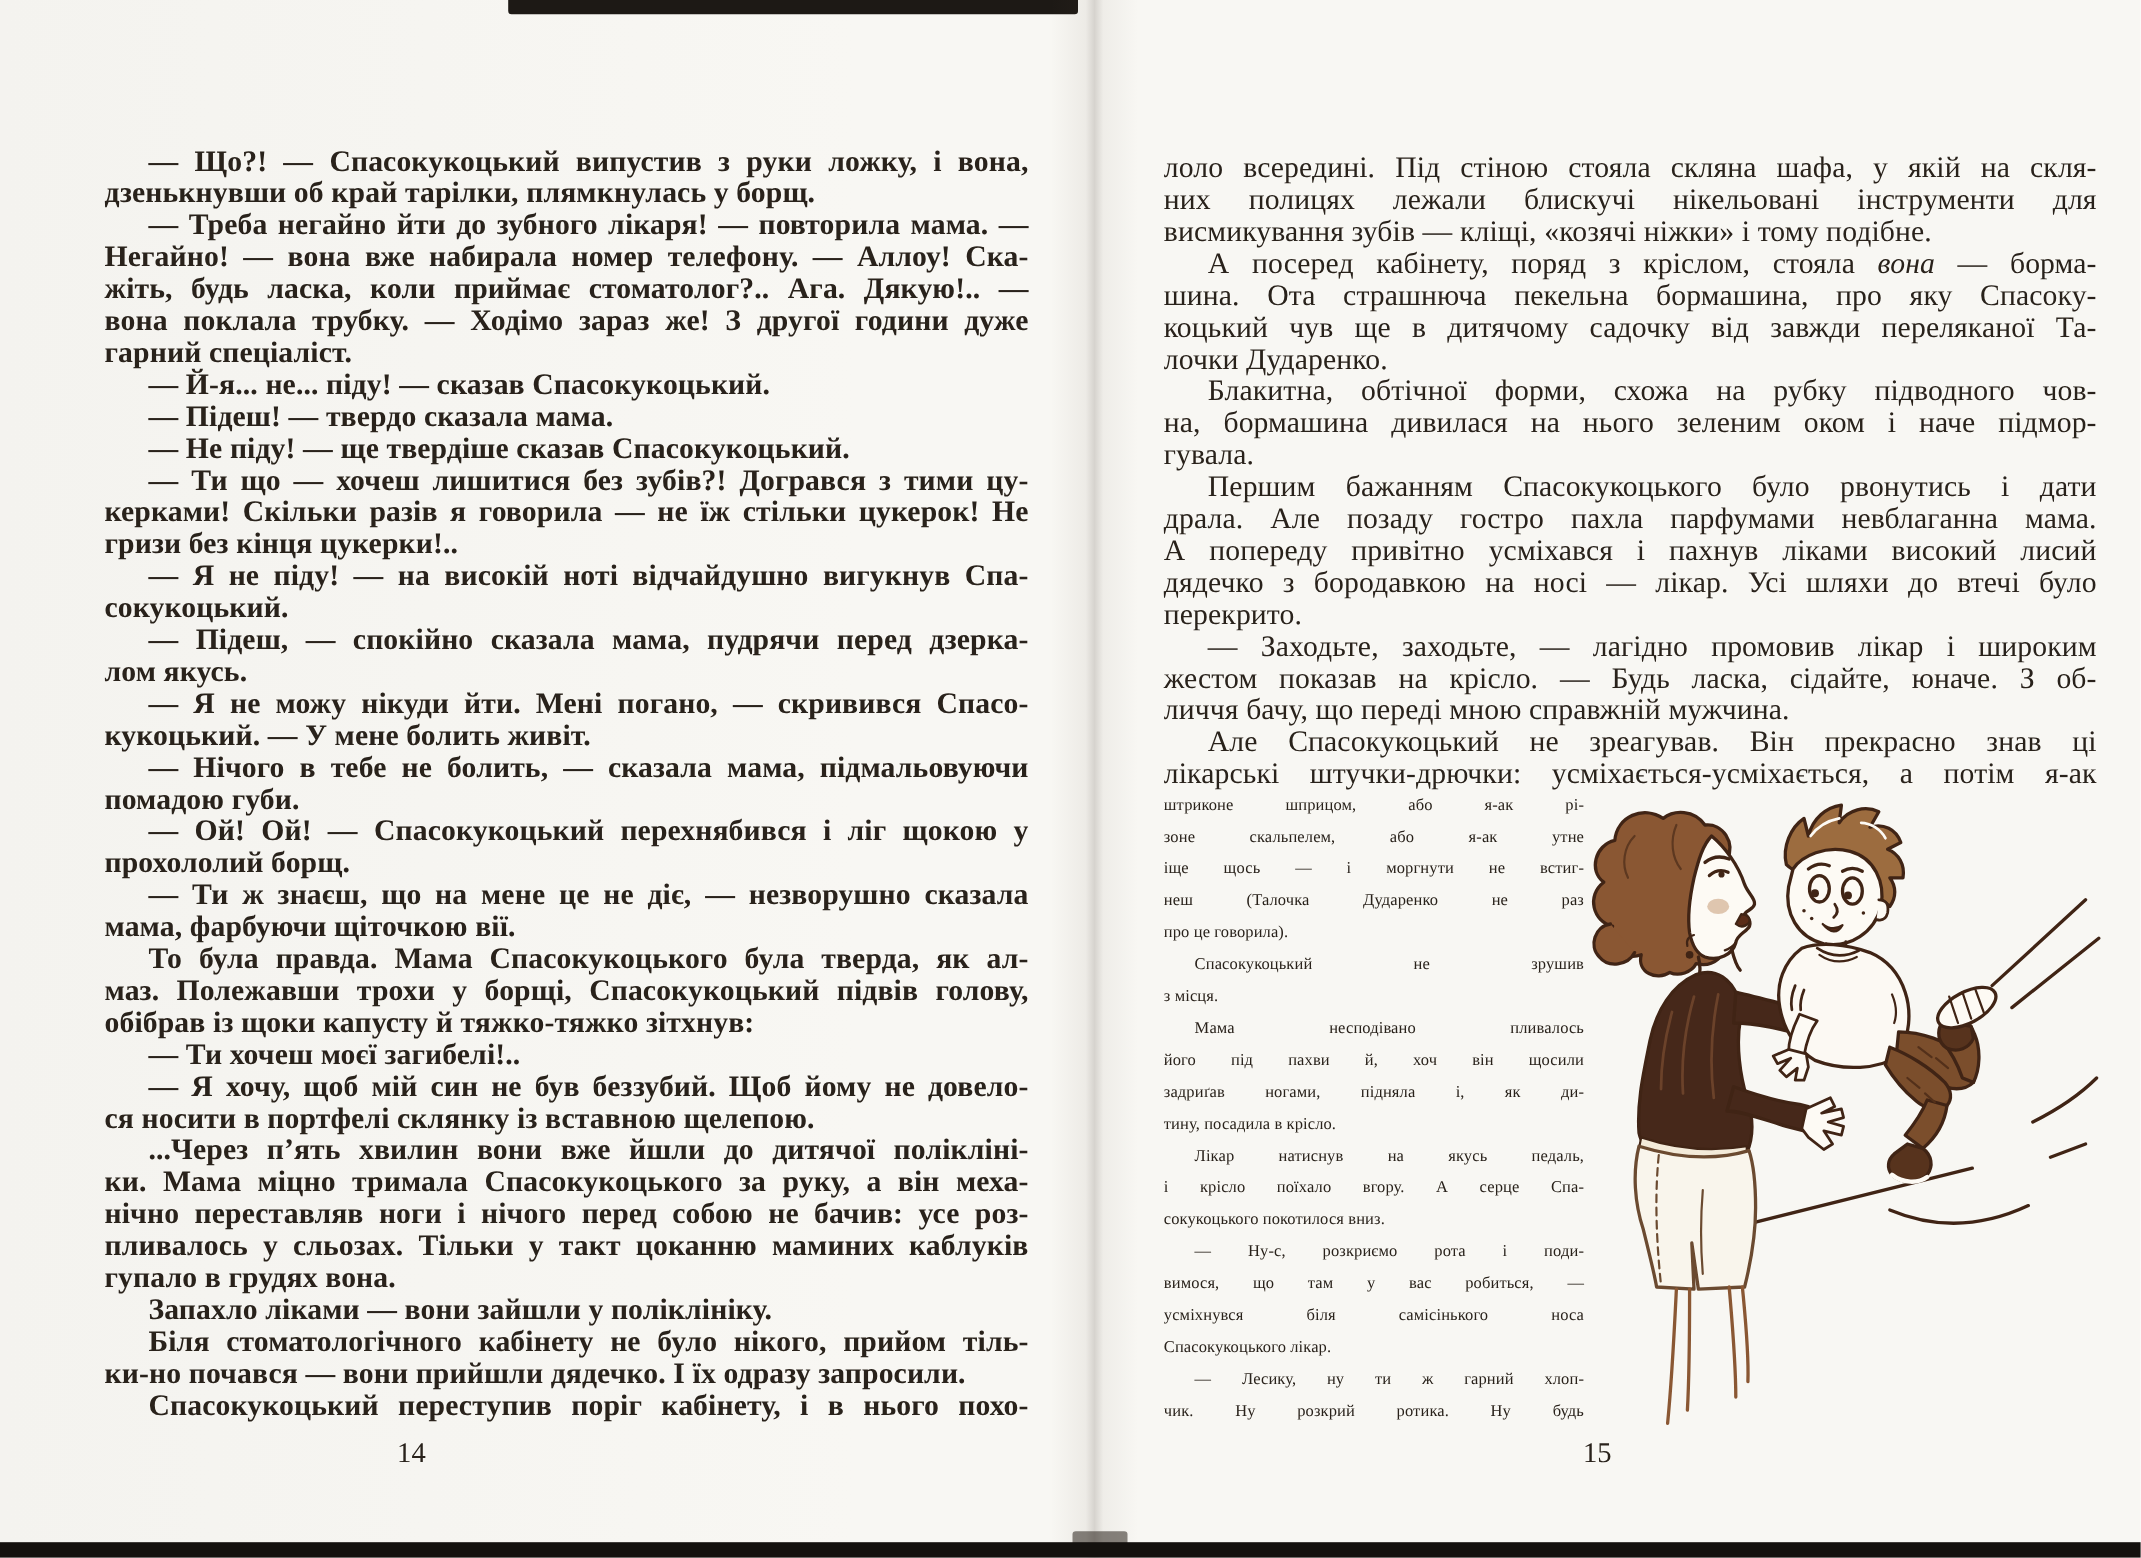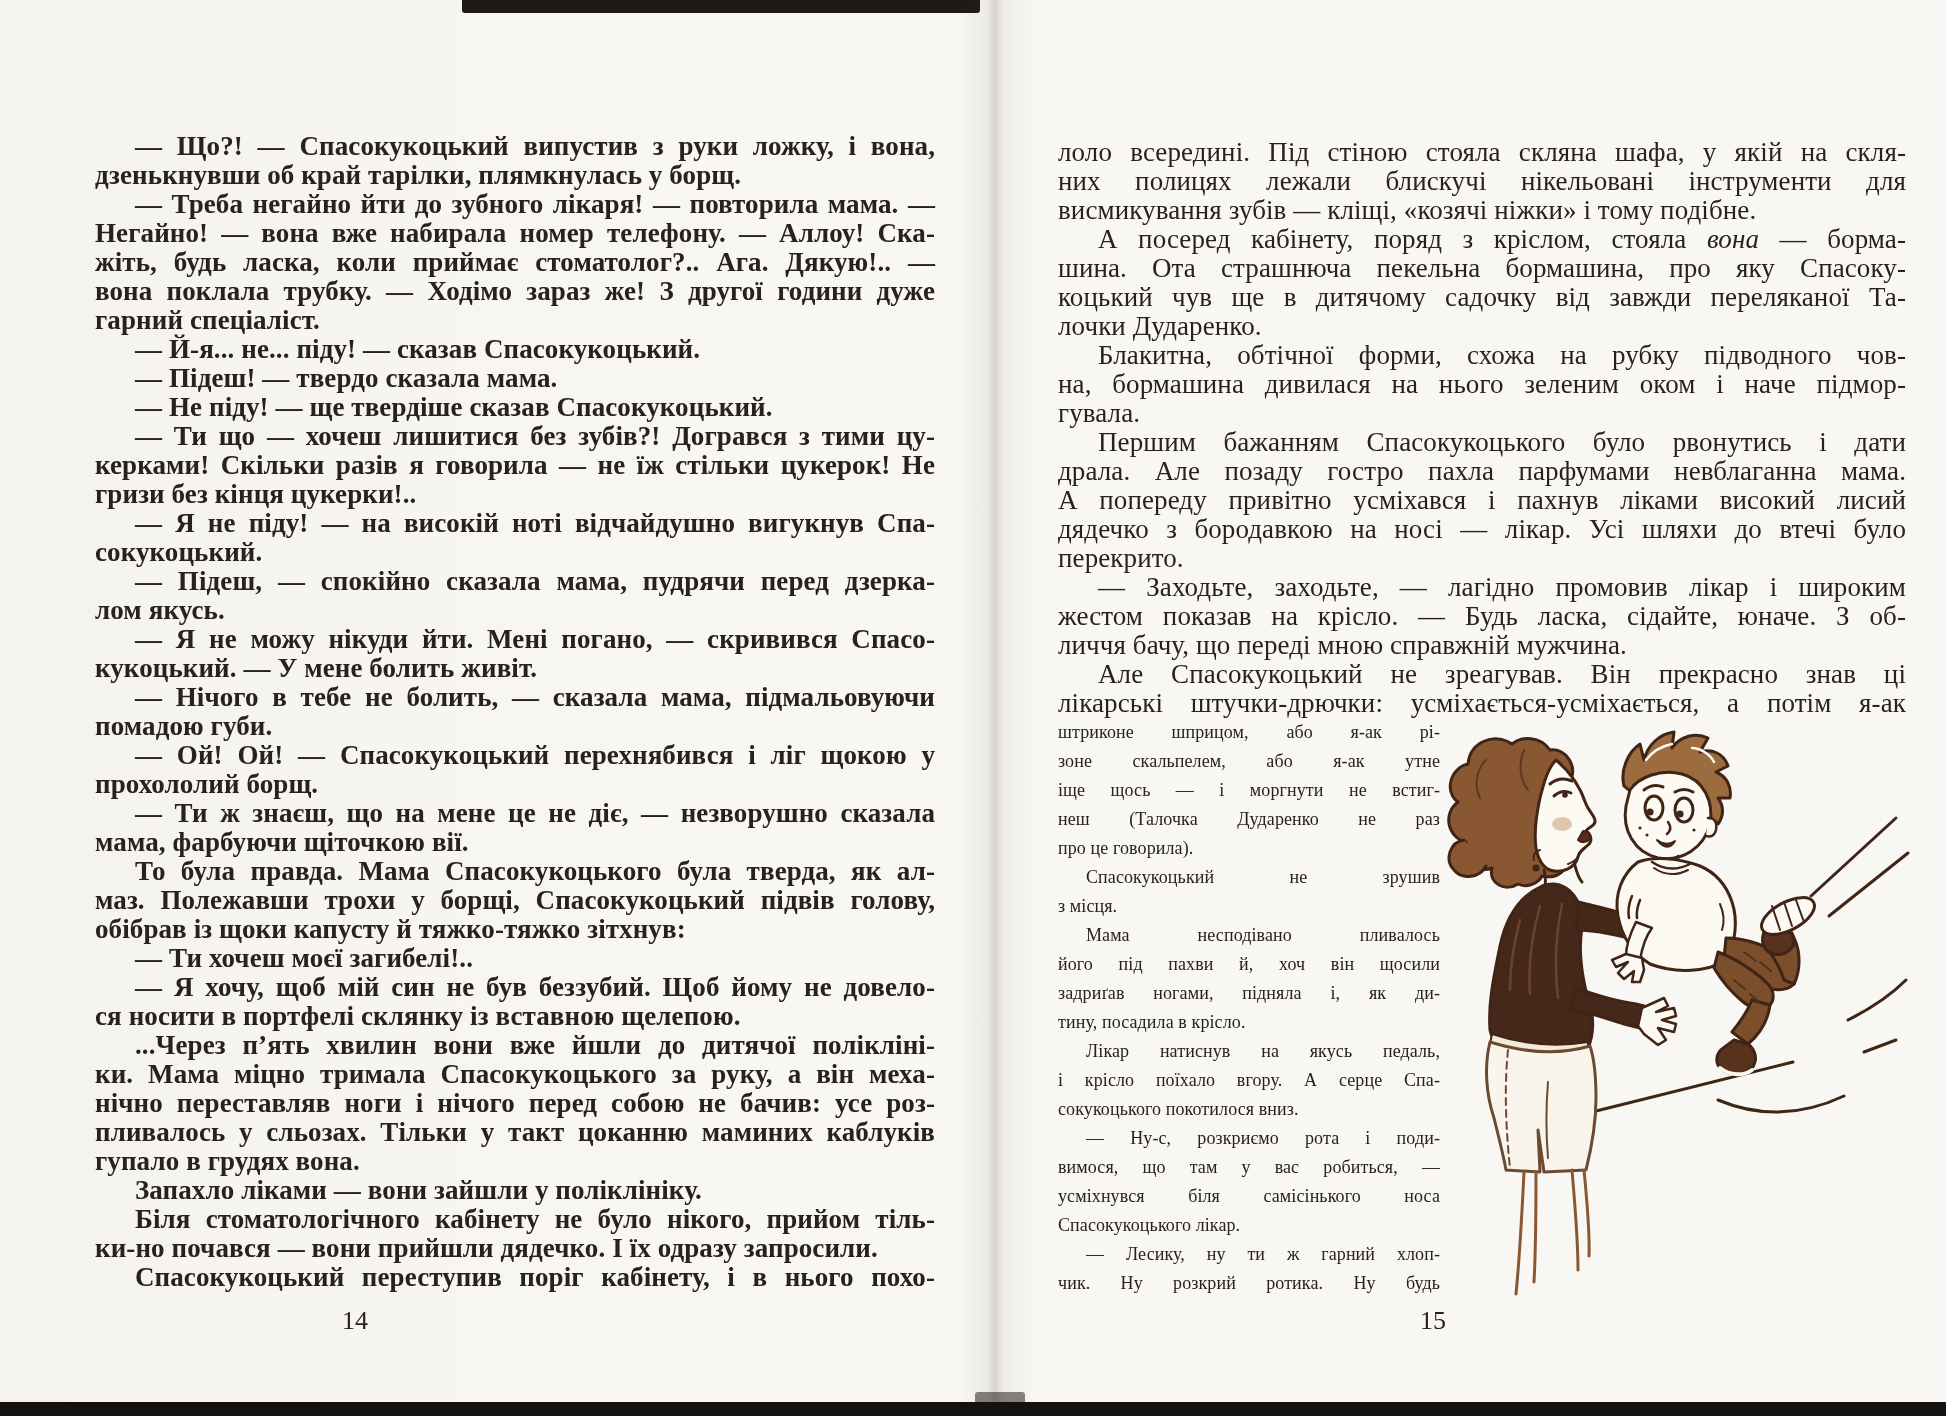--- a/index.html
+++ b/index.html
@@ -13,24 +13,24 @@
   .top-edge{position:absolute;left:462px;top:0;width:518px;height:13px;background:#1d1915;border-radius:0 0 3px 3px;}
   .bottom-edge{position:absolute;left:0;top:1402px;width:1946px;height:14px;background:#14110e;}
   .bottom-smudge{position:absolute;left:975px;top:1392px;width:50px;height:13px;background:rgba(40,32,25,0.55);border-radius:3px;}
   .tb{position:absolute;}
   #tb-left{left:95px;top:132px;width:840px;font-weight:bold;}
   #tb-rfull{left:1058px;top:138px;width:848px;}
   #tb-rnarrow{left:1058px;top:718px;width:382px;}
   .line{height:29px;line-height:29px;font-size:27px;text-align:justify;letter-spacing:0.1px;}
   .line.jst{text-align-last:justify;}
   .line.ind{text-indent:40px;}
-  #tb-rnarrow .line{font-size:18px;}
+  #tb-rnarrow .line{font-size:15px;}
   #tb-rnarrow .line.ind{text-indent:28px;}
   .line i{font-style:italic;}
-  .pagenum{position:absolute;width:64px;font-size:26px;color:#29221b;}
+  .pagenum{position:absolute;width:64px;text-align:center;font-size:26px;color:#29221b;}
   #pn-left{left:342px;top:1306px;}
   #pn-right{left:1420px;top:1306px;}
   #illus{position:absolute;left:1428px;top:690px;width:510px;height:648px;}
 </style>
 </head>
 <body>
 
 <div class="top-edge"></div>
 <div class="gutter-shade"></div>
 

